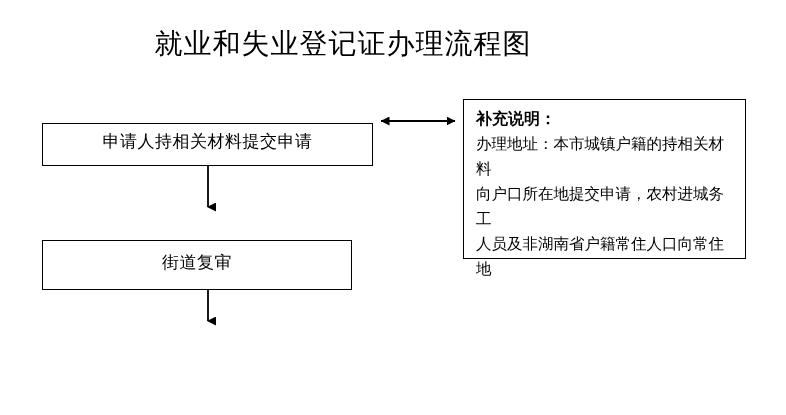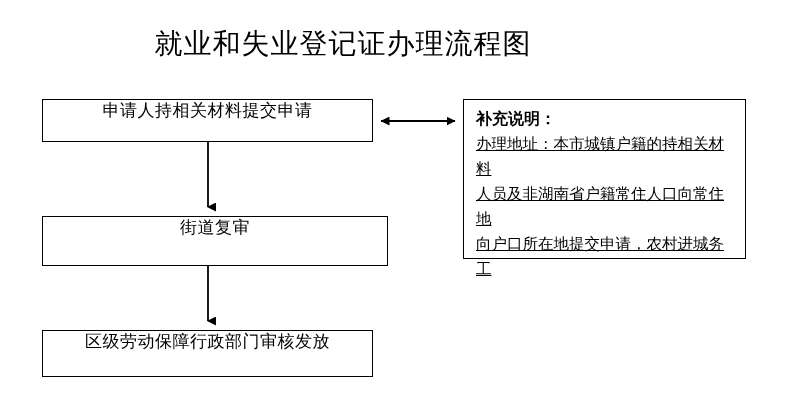--- a/index.html
+++ b/index.html
@@ -34,33 +34,35 @@
     white-space: nowrap;
   }
 
   
   .pbox {
     position: absolute;
     box-sizing: border-box;
     border: 1.6px solid #000000;
     background: #ffffff;
     display: flex;
+    align-items: center;
     justify-content: center;
+    margin-top: 24px;
   }
   .pbox .ptext {
     font-size: 17px;
     line-height: 22px;
     letter-spacing: 0.5px;
     font-family: "Liberation Serif", "DejaVu Serif", serif;
     white-space: nowrap;
     text-align: center;
   }
 
   #box-apply   { left: 42px; top: 99px;  width: 331px; height: 43px; }
-  #box-review  { left: 42px; top: 216px; width: 346px; height: 50px; }
+  #box-review  { left: 42px; top: 216px; width: 310px; height: 50px; }
   #box-issue   { left: 42px; top: 330px; width: 331px; height: 47px; }
 
   
   #box-apply .ptext { margin-bottom: 6px; }
   #box-review .ptext { margin-bottom: 4px; }
 
   
   #note-box {
     position: absolute;
     left: 463px;
@@ -77,21 +79,20 @@
     line-height: 25px;
     font-weight: bold;
     font-family: "Liberation Serif", "DejaVu Serif", serif;
     white-space: nowrap;
   }
   #note-box .note-body {
     font-size: 15.5px;
     line-height: 25px;
     font-family: "Liberation Serif", "DejaVu Serif", serif;
     text-align: left;
-    text-decoration: underline;
   }
 
   
   #connectors {
     position: absolute;
     left: 0;
     top: 0;
     width: 786px;
     height: 415px;
     pointer-events: none;
@@ -131,26 +132,23 @@
   </svg>
 
   <div class="pbox" id="box-apply">
     <div class="ptext">申请人持相关材料提交申请</div>
   </div>
 
   <div class="pbox" id="box-review">
     <div class="ptext">街道复审</div>
   </div>
 
-  <div class="pbox" id="box-issue">
-    <div class="ptext">区级劳动保障行政部门审核发放</div>
-  </div>
 
   <div id="note-box">
     <div class="note-title">补充说明：</div>
     <div class="note-body">
       <div>办理地址：本市城镇户籍的持相关材料</div>
+      <div>向户口所在地提交申请，农村进城务工</div>
       <div>人员及非湖南省户籍常住人口向常住地</div>
-      <div>向户口所在地提交申请，农村进城务工</div>
     </div>
   </div>
 
 </div>
 
 </body></html>

